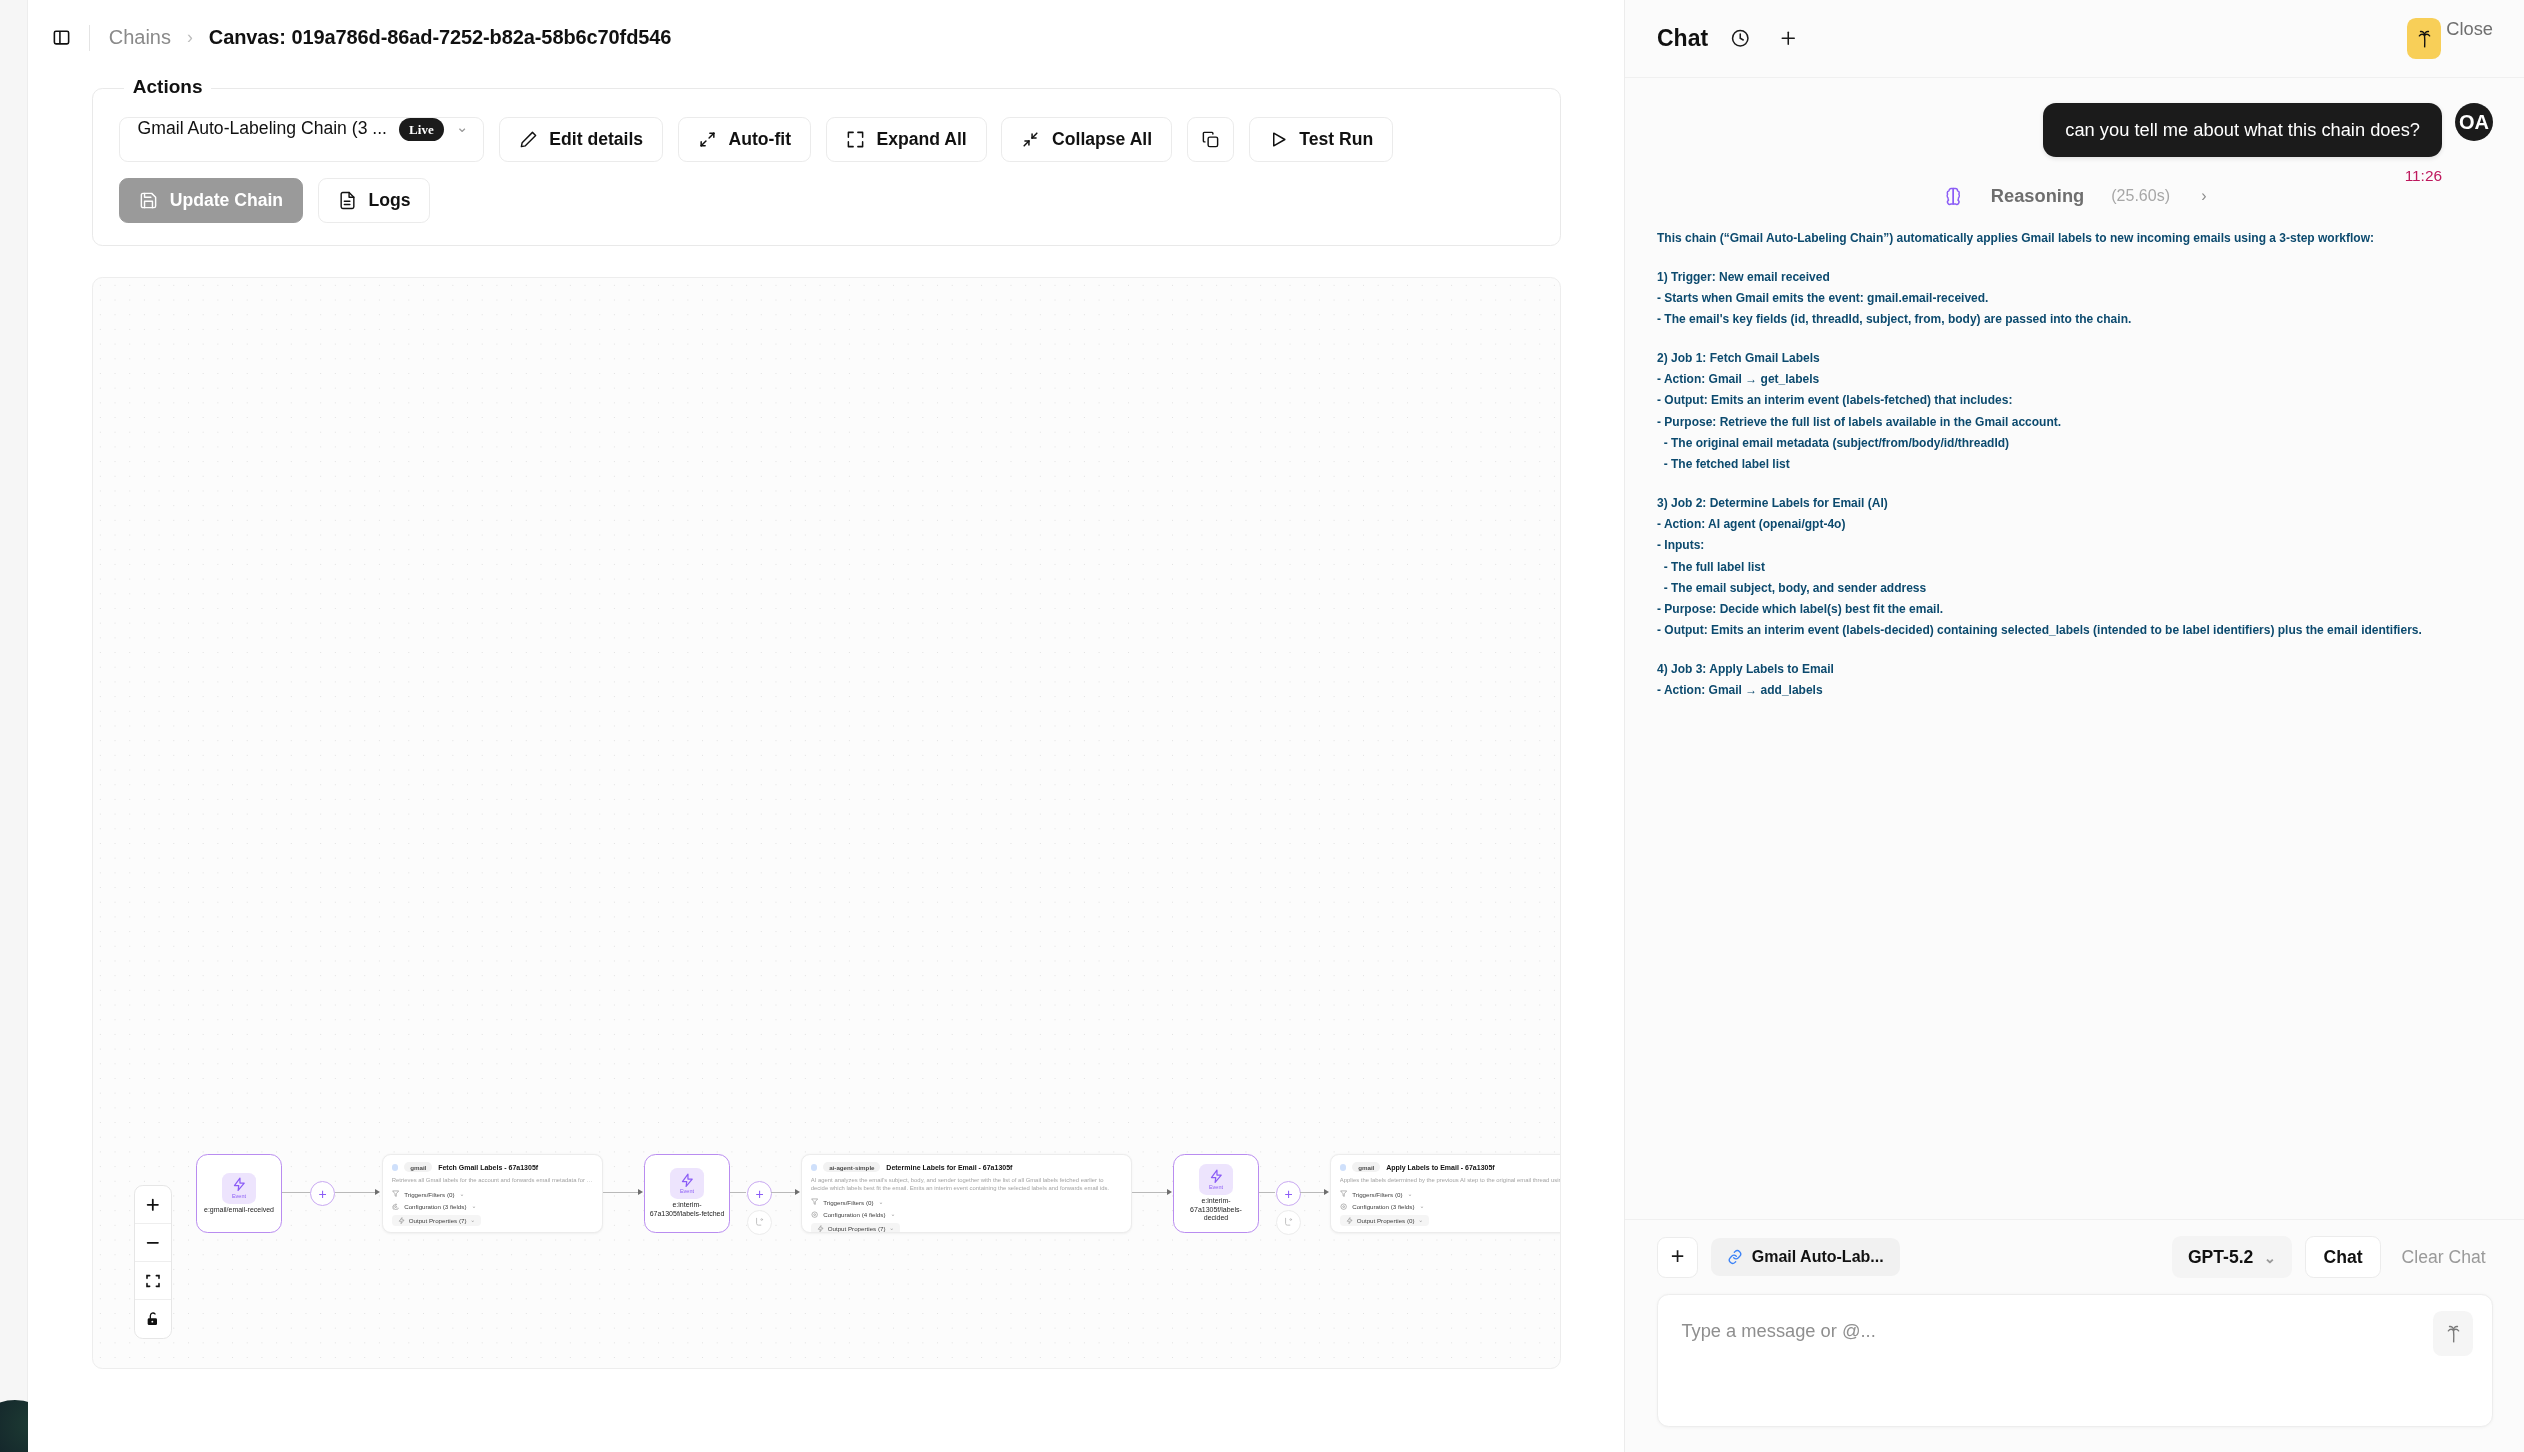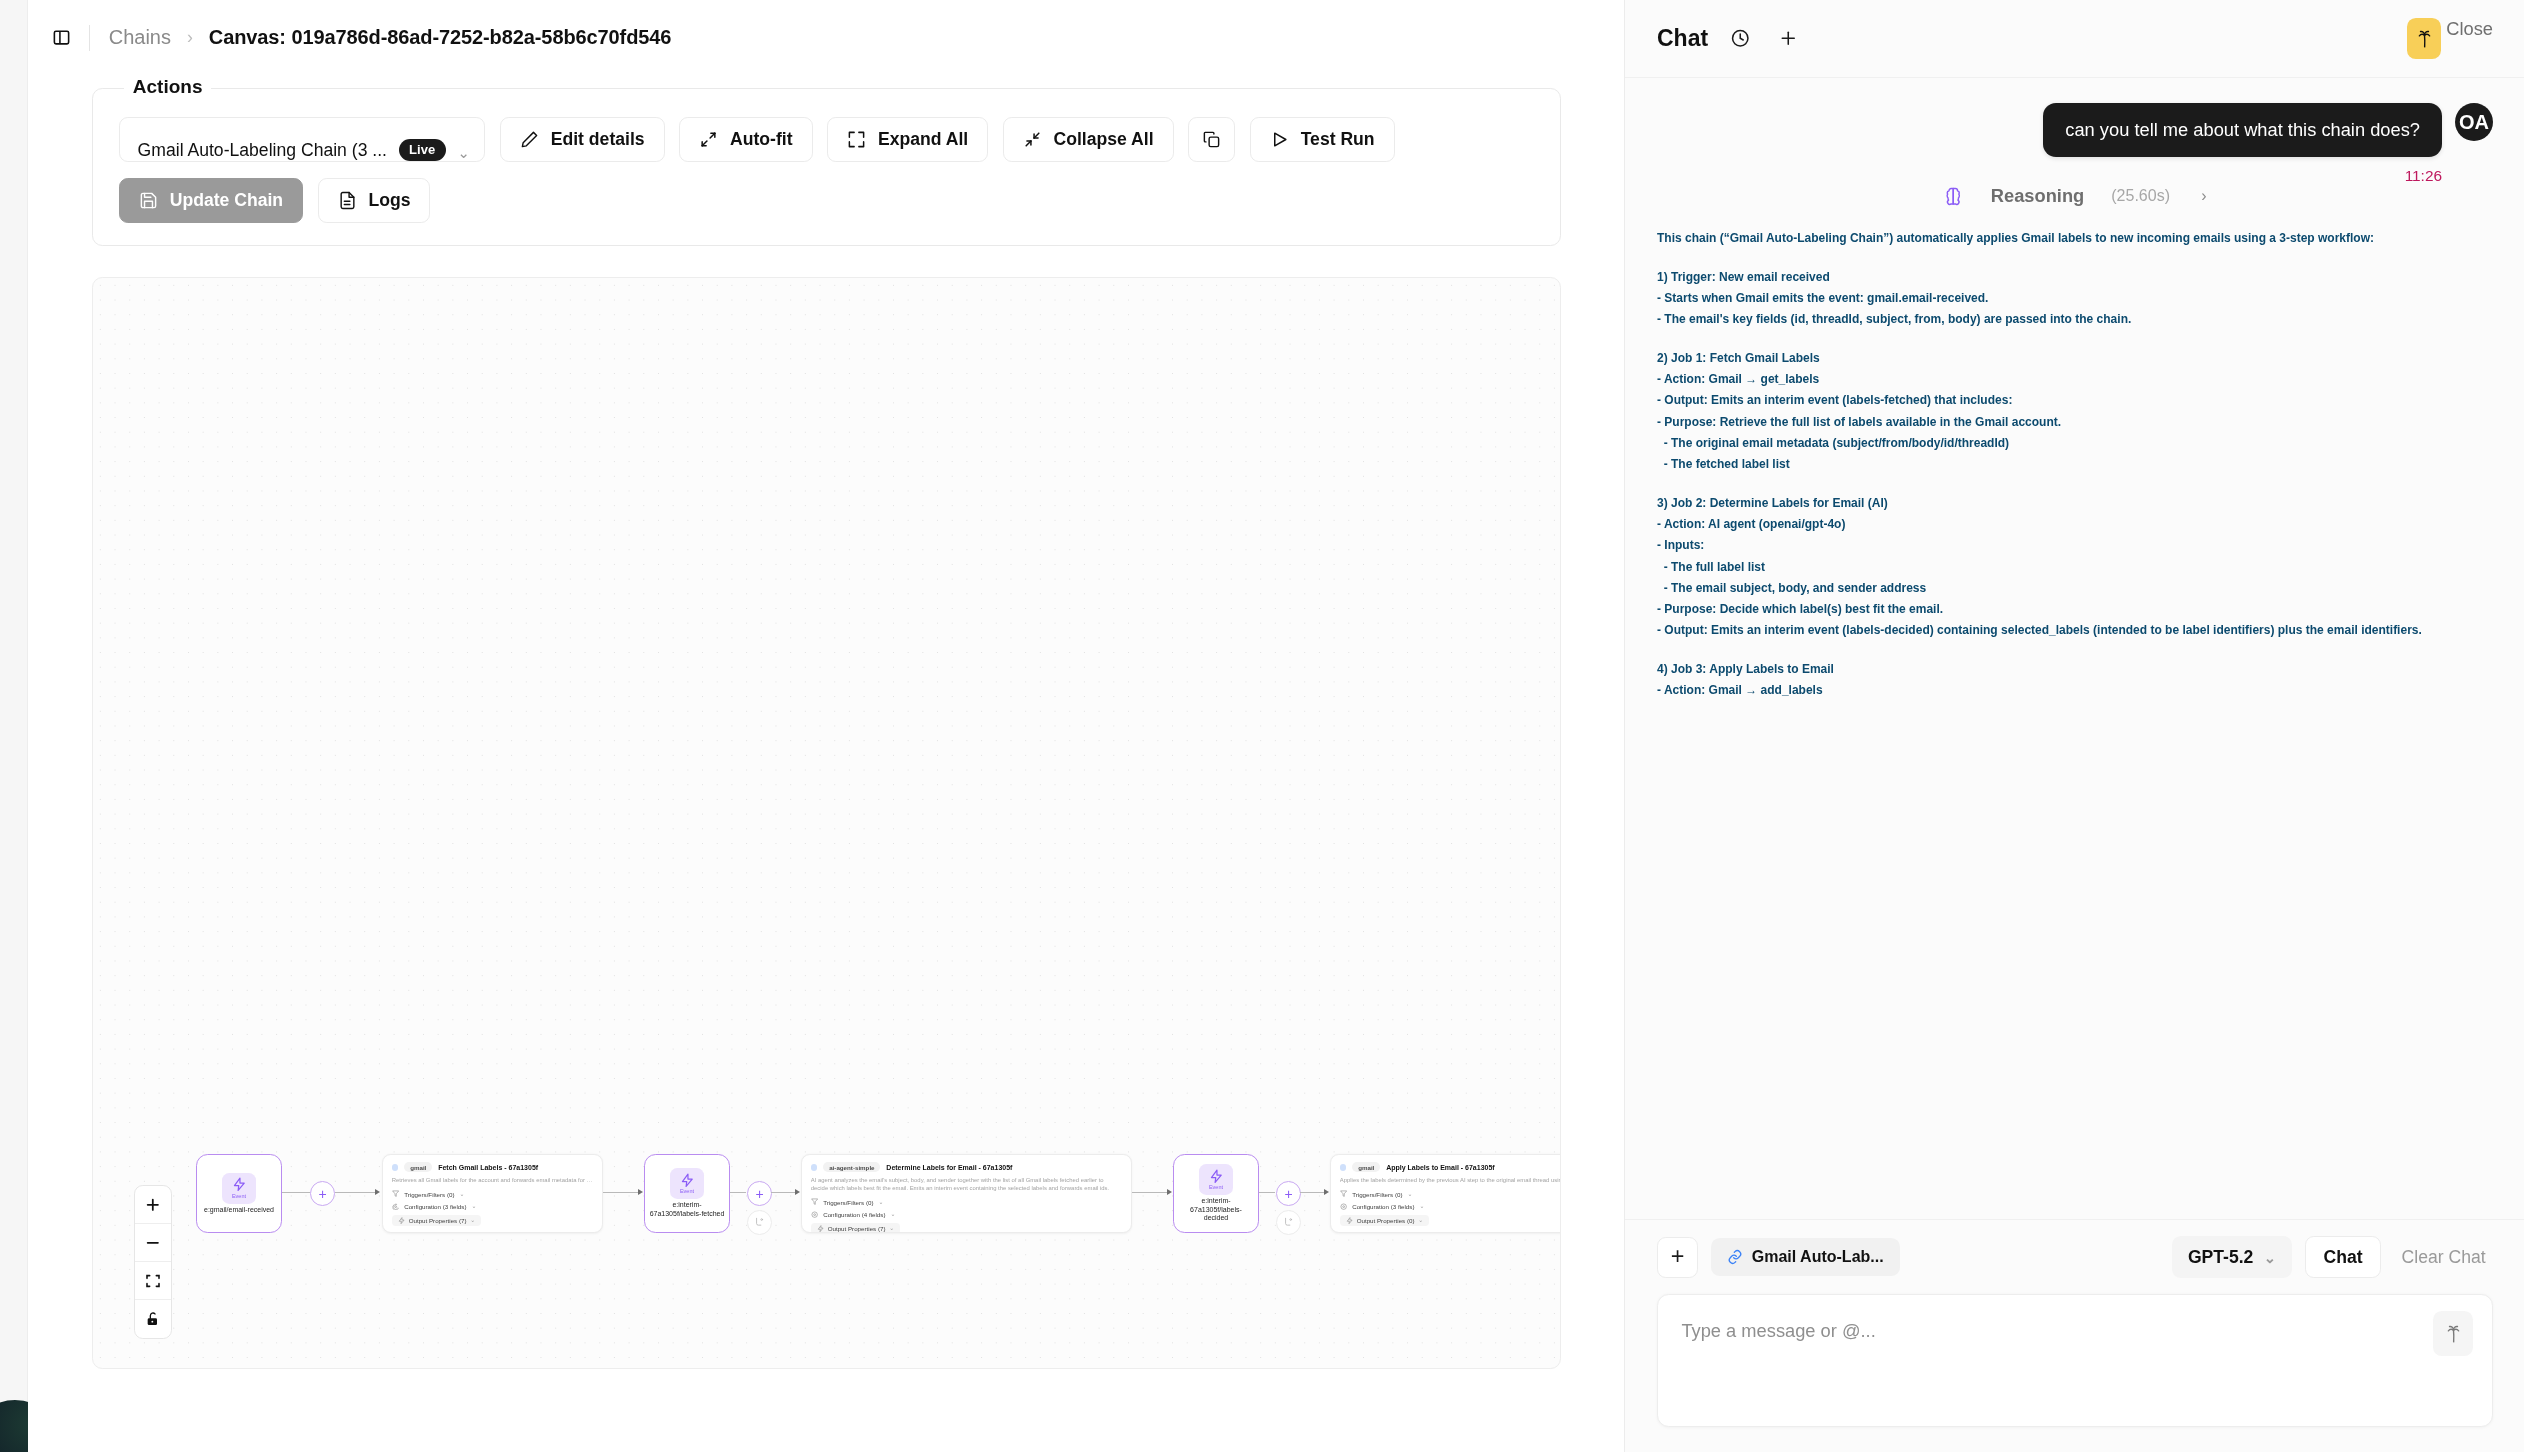--- a/index.html
+++ b/index.html
@@ -69,28 +69,28 @@
     border: 0.7px solid #ebebeb; border-radius: 8.8px;
     background: #ffffff; color: #111;
     font-size: 17.6px; font-weight: 600; cursor: pointer;
     white-space: nowrap;
   }
   .btn.icon-only { padding: 0 13px; }
   .btn.primary-disabled {
     background: #9a9a9a; border-color: #9a9a9a; color: #ffffff; cursor: default;
   }
   .chain-select {
-    display: inline-flex; align-items: flex-end; gap: 11.7px;
+    display: inline-flex; align-items: flex-start; gap: 11.7px;
     height: 45px; padding: 0 14.7px 0 17.6px;
     border: 0.7px solid #ebebeb; border-radius: 8.8px; background: #fff;
     font-size: 17.6px; color: #111; font-weight: 500; cursor: pointer;
   }
   .live-pill {
     background: #1b1b1b; color: #ffffff; font-size: 13px; font-weight: 700;
-    padding: 3.7px 10.3px; border-radius: 732px; letter-spacing: 0.1px;
+    padding: 3.7px 10.3px; border-radius: 732px; letter-spacing: 0.1px; font-family: Liberation Serif, serif;
   }
   .chev { font-size: 14.7px; color: #9a9a9a; }
   svg { display: block; }
 
   
   #canvas {
     margin: 19px 63px 0 64px;
     height: 1092px;
     border: 0.7px solid #ededed; border-radius: 10.3px;
     background-color: #fcfcfc;

